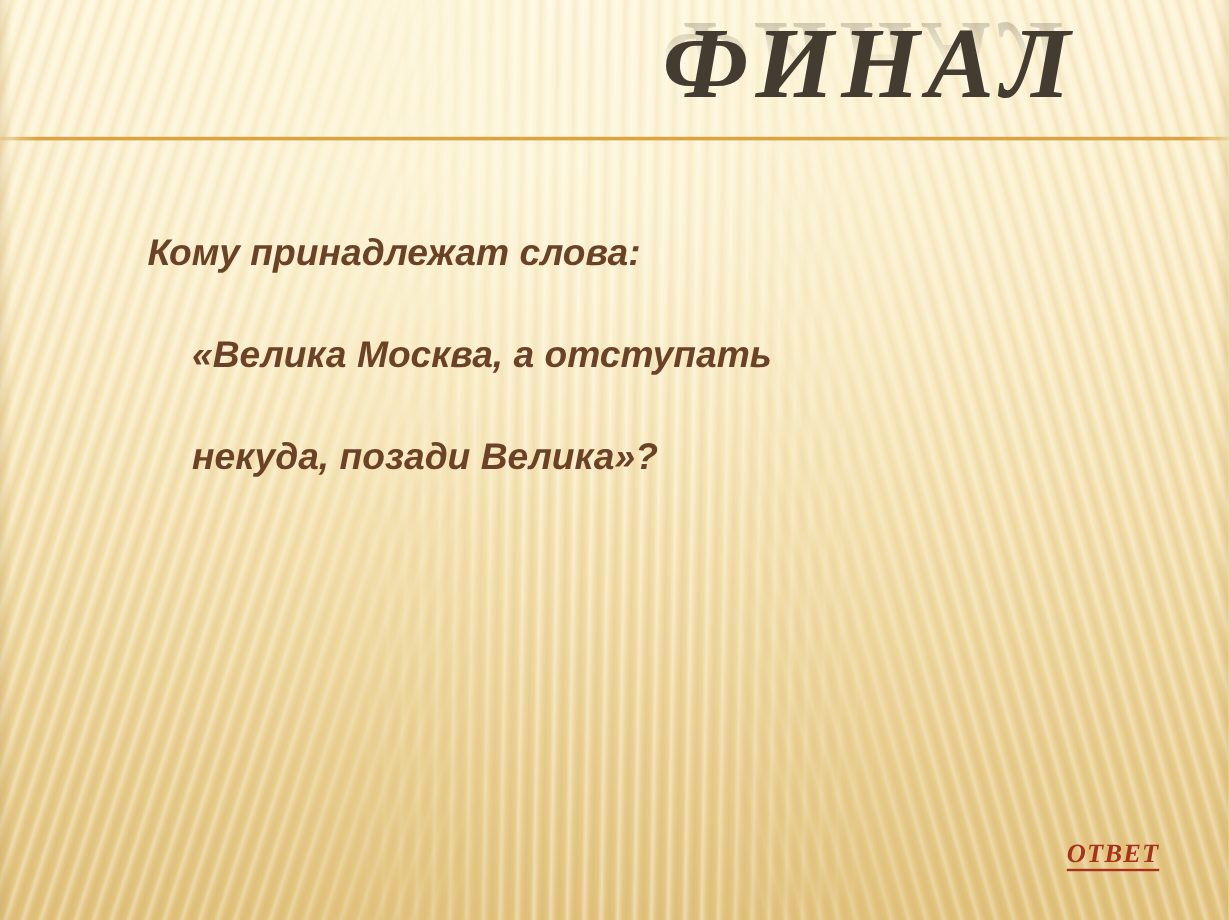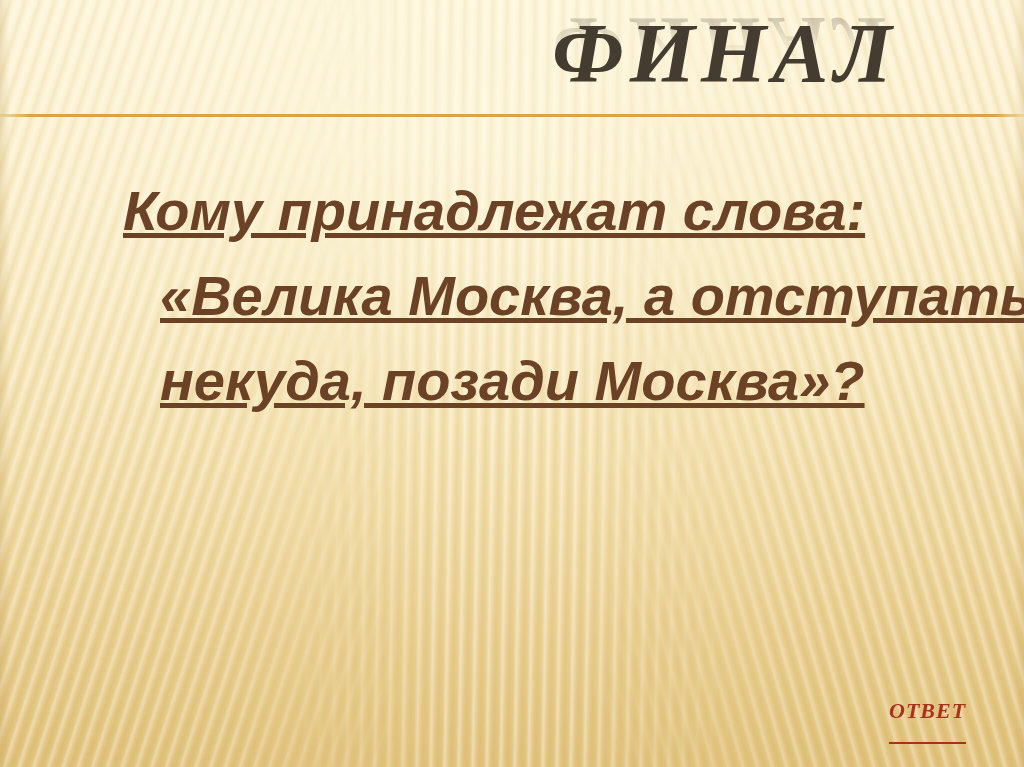--- a/index.html
+++ b/index.html
@@ -159,44 +159,43 @@
     position:absolute;
     left:123px;
     top:168px;
     width:830px;
   }
 
   .body-line {
     font-family:"Liberation Sans", "DejaVu Sans", sans-serif;
     font-style:italic;
     font-weight:700;
-    font-size:56px;
+    font-size:31px;
     line-height:85px;
     color:#6B4226;
     white-space:nowrap;
     letter-spacing:0px;
-    text-decoration:underline;
   }
   .body-line.indented { padding-left:37px; }
 
   
   .answer-link {
     position:absolute;
     left:889px;
     top:699px;
     font-family:"Liberation Serif", "DejaVu Serif", serif;
     font-style:italic;
     font-weight:700;
     font-size:22px;
     line-height:24px;
     letter-spacing:1px;
     color:#A8321C;
     text-decoration:none;
     border-bottom:2px solid #A8321C;
-    padding-bottom:19px;
+    padding-bottom:1px;
     cursor:pointer;
   }
 </style>
 </head>
 <body>
 
 <div id="slide">
 
   <div class="bg-base"></div>
   <div class="bg-fan-left"></div>
@@ -209,18 +208,18 @@
   <div class="title-zone">
     <div class="slide-title">ФИНАЛ</div>
     <div class="slide-title-reflection">ФИНАЛ</div>
   </div>
 
   <div class="title-rule"></div>
 
   <div class="body-block">
     <div class="body-line">Кому принадлежат слова:</div>
     <div class="body-line indented">«Велика Москва, а отступать</div>
-    <div class="body-line indented">некуда, позади Москва»?</div>
+    <div class="body-line indented">некуда, позади Велика»?</div>
   </div>
 
   <a class="answer-link" href="#">ОТВЕТ</a>
 
 </div>
 
 </body></html>

